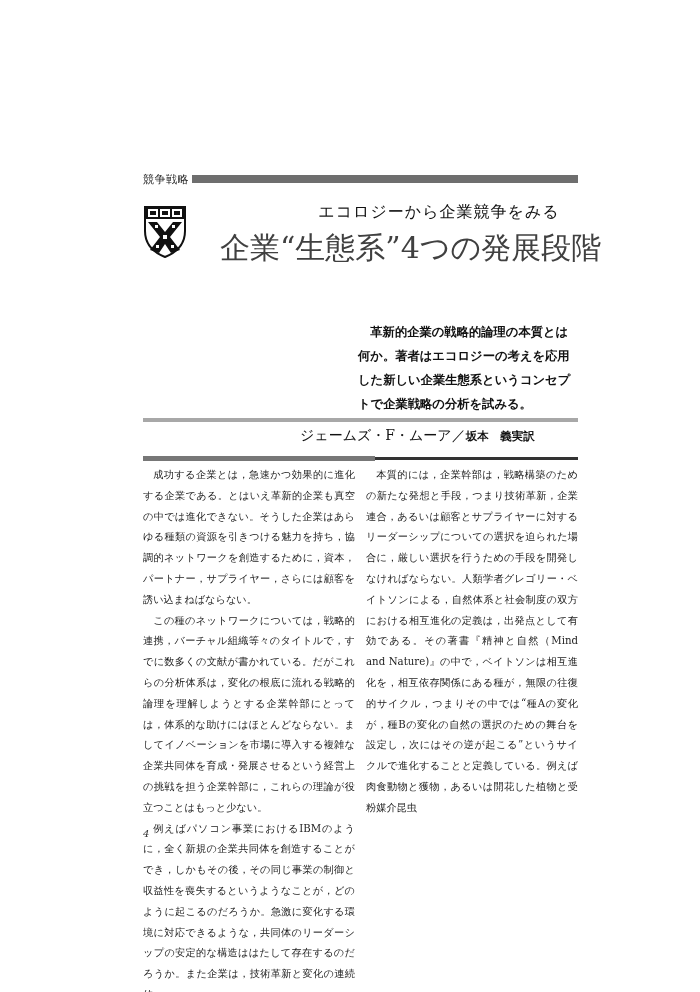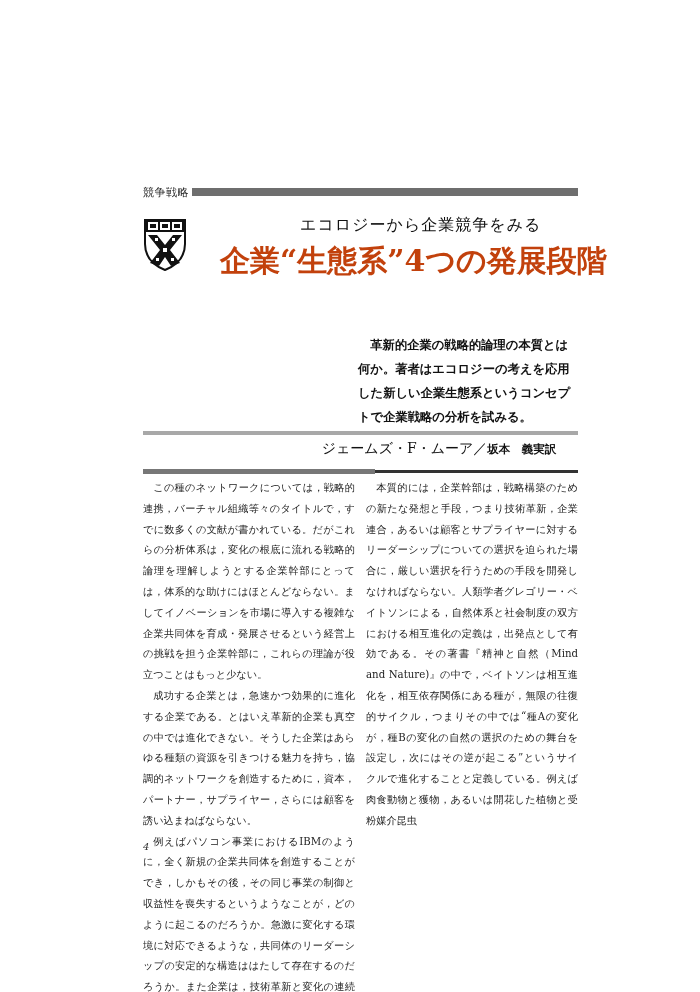--- a/index.html
+++ b/index.html
@@ -4,69 +4,69 @@
   <style>
     html, body { margin: 0; padding: 0; }
     body {
       width: 700px; height: 992px;
       background: #ffffff;
       position: relative;
       overflow: hidden;
       font-family: "DejaVu Serif", "Liberation Serif", serif;
       color: #1a1a1a;
     }
-    .abs { position: absolute; margin-top: 13px; }
+    .abs { position: absolute; }
 
     
     .section-label {
       left: 143px; top: 172px;
       font-family: "DejaVu Sans", sans-serif;
       font-size: 11px; letter-spacing: 0.5px;
       color: #222;
     }
     .section-bar {
       left: 192px; top: 175px;
       width: 386px; height: 8px;
       background: #6e6e6e;
     }
 
     
     .logo { left: 143px; top: 205px; width: 44px; height: 54px; }
 
     .kicker {
       left: 300px; top: 202px; width: 278px;
-      text-align: left;
+      text-align: center;
       font-size: 16px; letter-spacing: 1px;
       color: #111;
     }
     .headline {
       left: 220px; top: 228px; width: 358px;
       text-align: right;
-      font-size: 30px; font-weight: bold;
+      font-size: 30px; font-weight: normal;
       letter-spacing: 0px;
-      color: #c2410c;
+      color: #404040;
       white-space: nowrap;
     }
 
     .lede {
       left: 358px; top: 320px; width: 220px;
       font-family: Liberation Serif, serif;
       font-size: 12.3px; font-weight: bold;
       line-height: 24px;
       color: #111;
       text-indent: 1em;
     }
 
     .rule-top {
       left: 143px; top: 418px; width: 435px; height: 4px;
       background: #a8a8a8;
     }
     .byline {
       left: 300px; top: 427px; width: 278px;
-      text-align: center;
+      text-align: left;
       font-size: 14px;
       color: #111;
       white-space: nowrap;
     }
     .byline .translator {
       font-family: "DejaVu Sans", sans-serif;
       font-weight: bold; font-size: 11.5px;
     }
     .rule-bottom-left {
       left: 143px; top: 456px; width: 232px; height: 5px;
@@ -126,22 +126,22 @@
 <div class="abs lede">革新的企業の戦略的論理の本質とは何か。著者はエコロジーの考えを応用した新しい企業生態系というコンセプトで企業戦略の分析を試みる。</div>
 
 <div class="abs rule-top"></div>
 <div class="abs byline">
   <span>ジェームズ・F・ムーア／</span><span class="translator">坂本　義実訳</span>
 </div>
 <div class="abs rule-bottom-left"></div>
 <div class="abs rule-bottom-right"></div>
 
 <div class="abs col col-left">
+  <p>成功する企業とは，急速かつ効果的に進化する企業である。とはいえ革新的企業も真空の中では進化できない。そうした企業はあらゆる種類の資源を引きつける魅力を持ち，協調的ネットワークを創造するために，資本，パートナー，サプライヤー，さらには顧客を誘い込まねばならない。</p>
   <p>この種のネットワークについては，戦略的連携，バーチャル組織等々のタイトルで，すでに数多くの文献が書かれている。だがこれらの分析体系は，変化の根底に流れる戦略的論理を理解しようとする企業幹部にとっては，体系的な助けにはほとんどならない。ましてイノベーションを市場に導入する複雑な企業共同体を育成・発展させるという経営上の挑戦を担う企業幹部に，これらの理論が役立つことはもっと少ない。</p>
-  <p>成功する企業とは，急速かつ効果的に進化する企業である。とはいえ革新的企業も真空の中では進化できない。そうした企業はあらゆる種類の資源を引きつける魅力を持ち，協調的ネットワークを創造するために，資本，パートナー，サプライヤー，さらには顧客を誘い込まねばならない。</p>
   <p>例えばパソコン事業におけるIBMのように，全く新規の企業共同体を創造することができ，しかもその後，その同じ事業の制御と収益性を喪失するというようなことが，どのように起こるのだろうか。急激に変化する環境に対応できるような，共同体のリーダーシップの安定的な構造ははたして存在するのだろうか。また企業は，技術革新と変化の連続的</p>
 </div>
 
 <div class="abs col col-right">
   <p>本質的には，企業幹部は，戦略構築のための新たな発想と手段，つまり技術革新，企業連合，あるいは顧客とサプライヤーに対するリーダーシップについての選択を迫られた場合に，厳しい選択を行うための手段を開発しなければならない。人類学者グレゴリー・ベイトソンによる，自然体系と社会制度の双方における相互進化の定義は，出発点として有効である。その著書『精神と自然（Mind and Nature)』の中で，ベイトソンは相互進化を，相互依存関係にある種が，無限の往復的サイクル，つまりその中では“種Aの変化が，種Bの変化の自然の選択のための舞台を設定し，次にはその逆が起こる”というサイクルで進化することと定義している。例えば肉食動物と獲物，あるいは開花した植物と受粉媒介昆虫</p>
 </div>
 
 <div class="abs page-number">4</div>
 
 </body></html>

